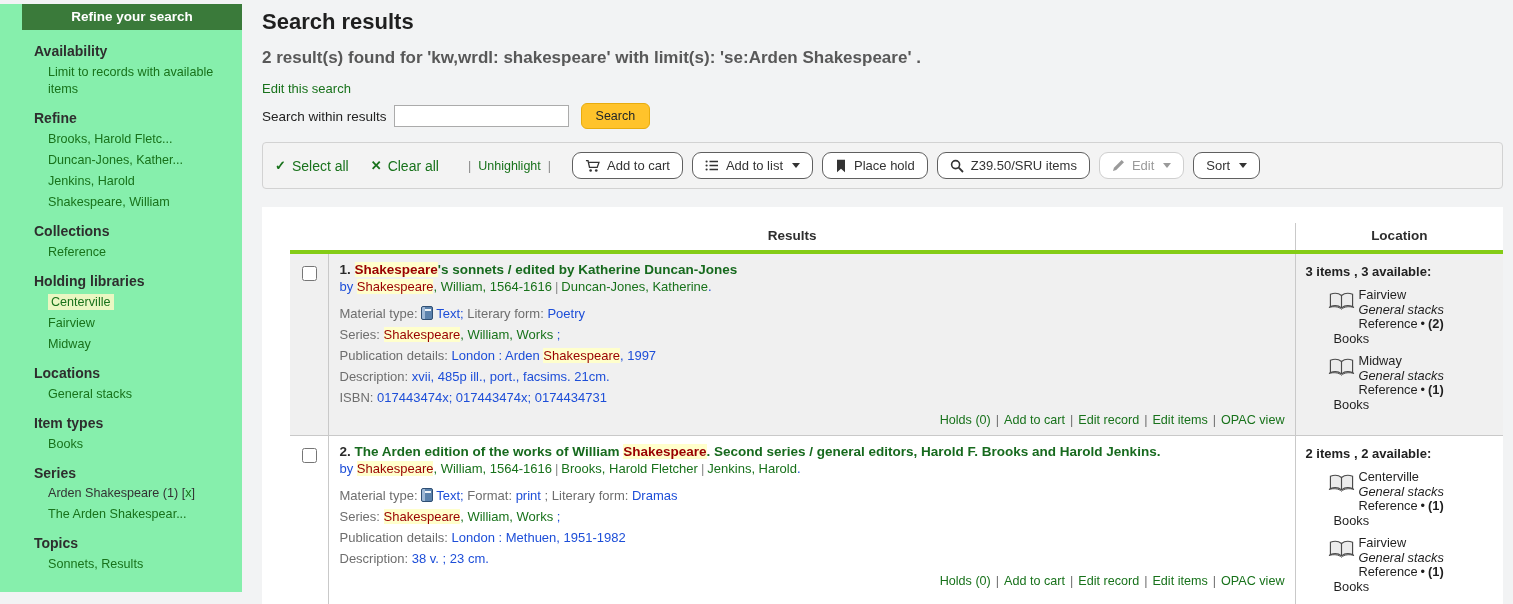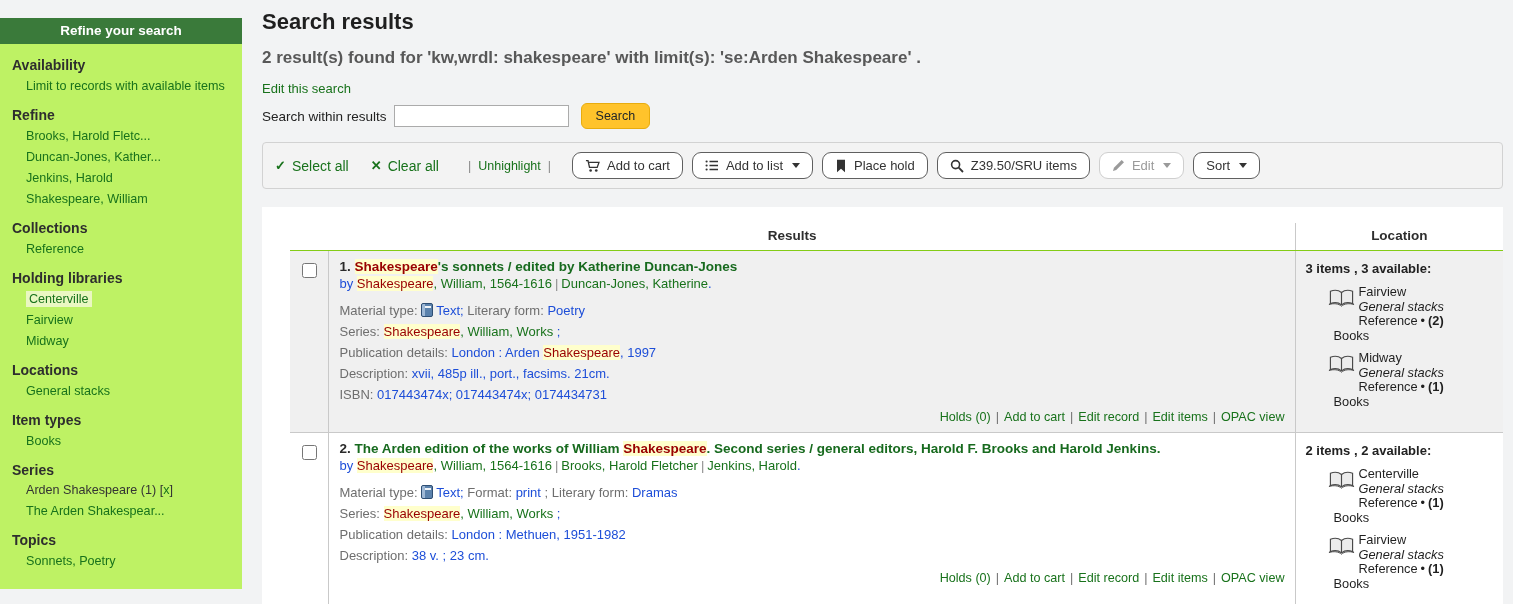--- a/index.html
+++ b/index.html
@@ -6,22 +6,22 @@
   html, body { width: 1513px; height: 604px; margin: 0; overflow: hidden; }
   body {
     background: #F2F3F4;
     font-family: "Liberation Sans", sans-serif;
     color: #222;
     position: relative;
   }
 
   
   .sidebar {
-    position: absolute; left: 0; top: 18px; width: 242px;
-    background: #bef264; padding-bottom: 16px;
+    position: absolute; left: 0; top: 4px; width: 242px;
+    background: #86efac; padding-bottom: 16px; padding-left: 22px;
   }
   .sidebar-header {
     background: #3A7A3A; color: #fff; font-weight: bold;
     font-size: 13.5px; text-align: center; padding: 5px 0 6px;
   }
   .facet-section h3 {
     font-size: 14px; font-weight: bold; color: #2E2E2E;
     margin: 13px 12px 3px 12px;
   }
   .facet-section ul { list-style: none; margin: 0; padding: 0 10px 0 26px; }
@@ -80,21 +80,21 @@
   }
   .tb-btn.disabled .caret { border-top-color: #9a9a9a; }
 
   
   .results-panel {
     margin-top: 18px; background: #fff; min-height: 397px; padding: 16px 0 14px 28px;
   }
   table.results { border-collapse: collapse; width: 100%; font-size: 13px; }
   table.results th {
     font-size: 13.5px; color: #2E2E2E; padding: 5px 4px 7px; text-align: center;
-    border-bottom: 1px solid #84cc16;
+    border-bottom: 4px solid #84cc16;
   }
   th.loc-h { width: 208px; border-left: 1px solid #C9C9C9; }
   tbody tr.odd { background: #F0F0F0; }
   tbody tr + tr td { border-top: 1px solid #C9C9C9; }
   tbody tr:last-child td { border-bottom: 1px solid #ABABAB; }
   td.sel { width: 38px; text-align: center; vertical-align: top; padding-top: 9px; }
   td.sel input { width: 15px; height: 15px; cursor: pointer; }
   td.res { border-left: 1px solid #C9C9C9; vertical-align: top; padding: 8px 10px 8px 11px; }
   td.loc { border-left: 1px solid #C9C9C9; vertical-align: top; padding: 9px 6px 6px 8px; }
 
@@ -193,21 +193,21 @@
     <h3>Series</h3>
     <ul>
       <li class="facet-applied"><span>Arden Shakespeare (1) [</span><a>x</a><span>]</span></li>
       <li><a class="facet-link">The Arden Shakespear...</a></li>
     </ul>
   </div>
 
   <div class="facet-section">
     <h3>Topics</h3>
     <ul>
-      <li><a class="facet-link">Sonnets, Poetry</a></li>
+      <li><a class="facet-link">Sonnets, Results</a></li>
     </ul>
   </div>
 </div>
 
 <div class="main">
   <h1 class="page-title">Search results</h1>
   <div class="count-line">2 result(s) found for 'kw,wrdl: shakespeare'  with limit(s): 'se:Arden Shakespeare' .</div>
   <a class="edit-search">Edit this search</a>
 
   <div class="search-within">

